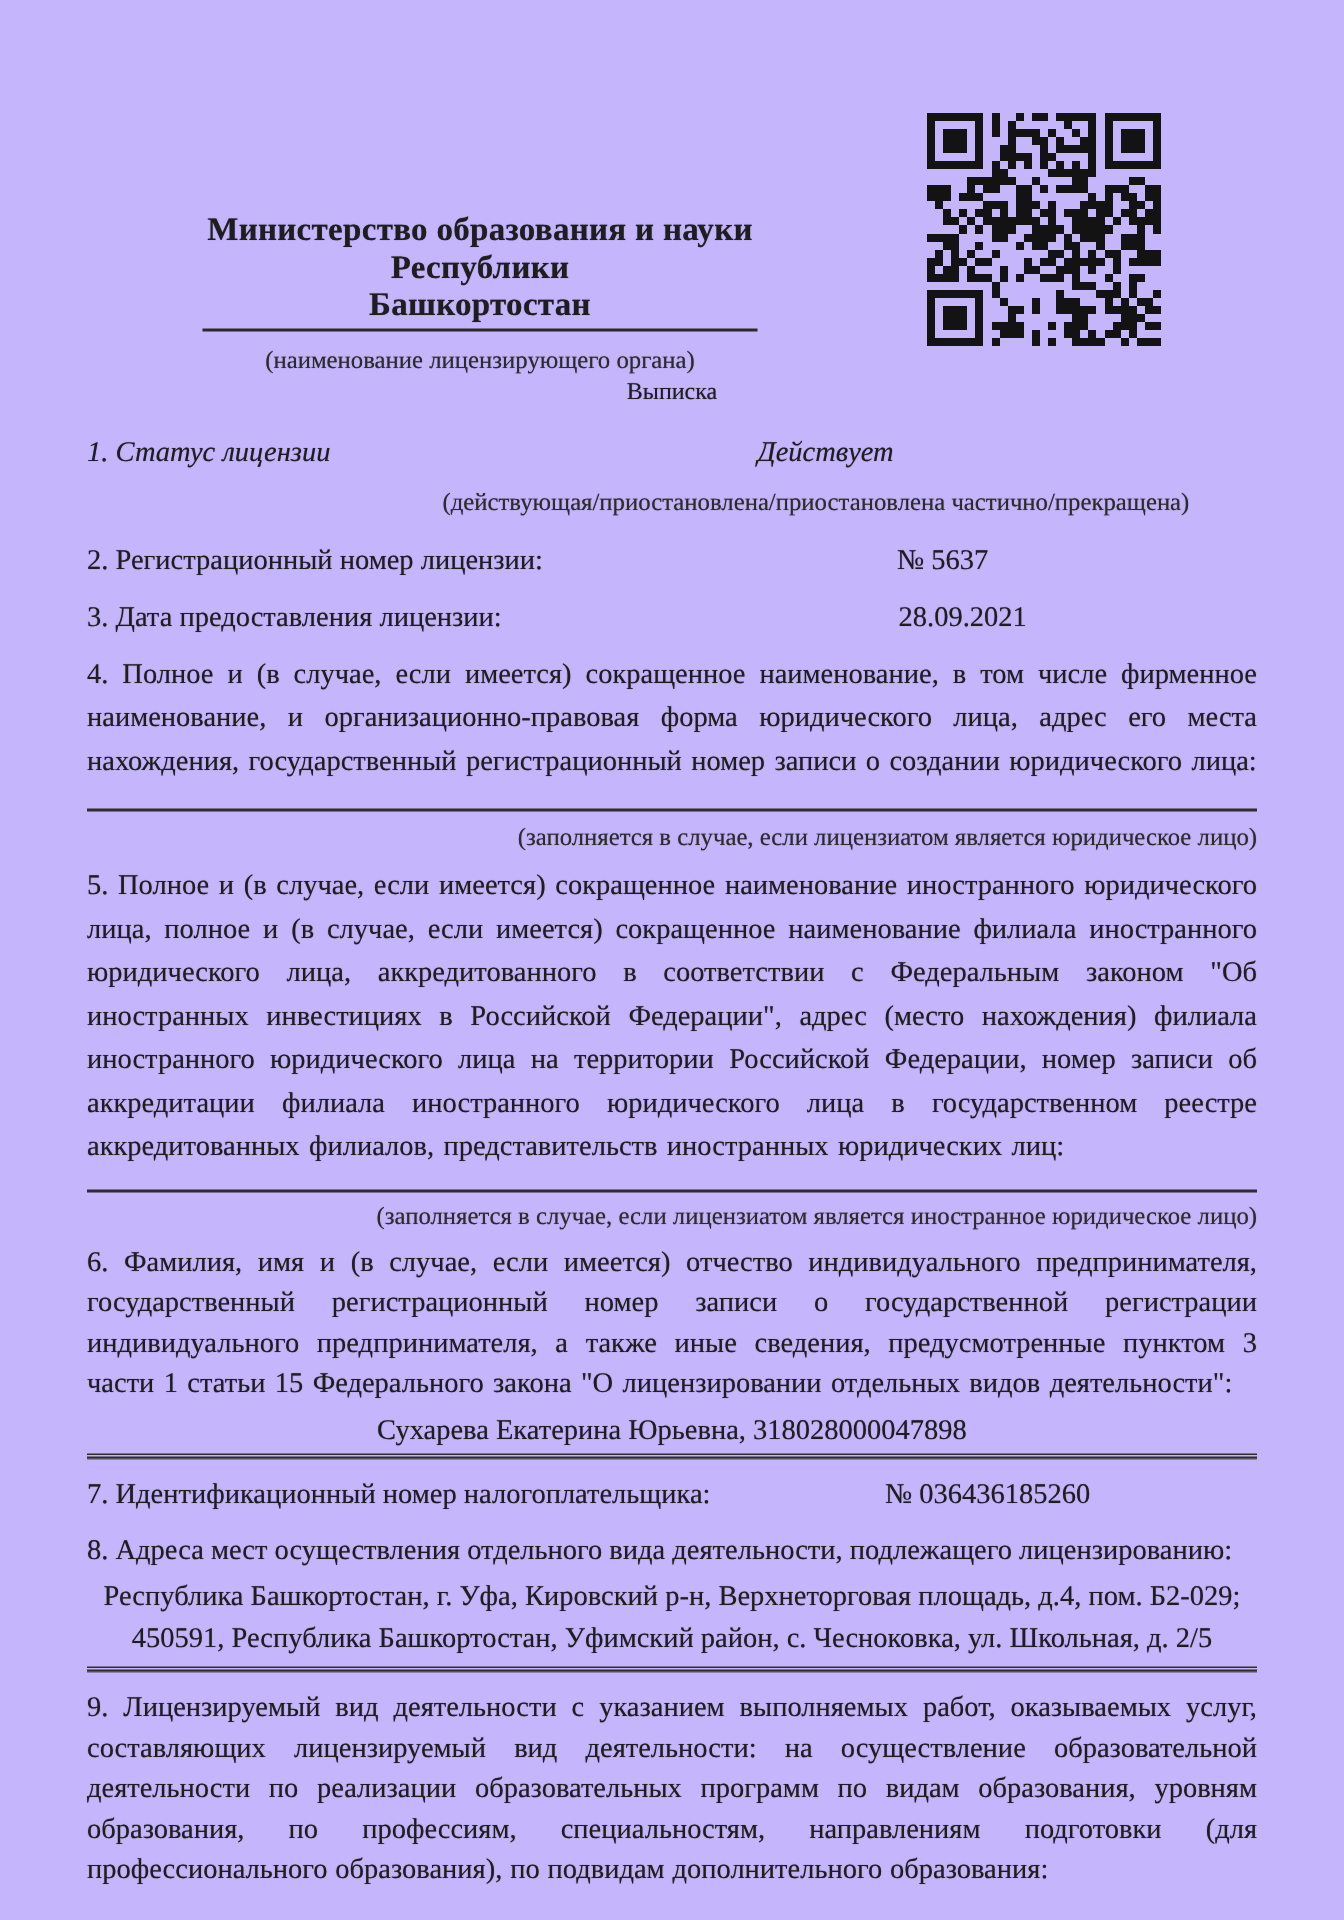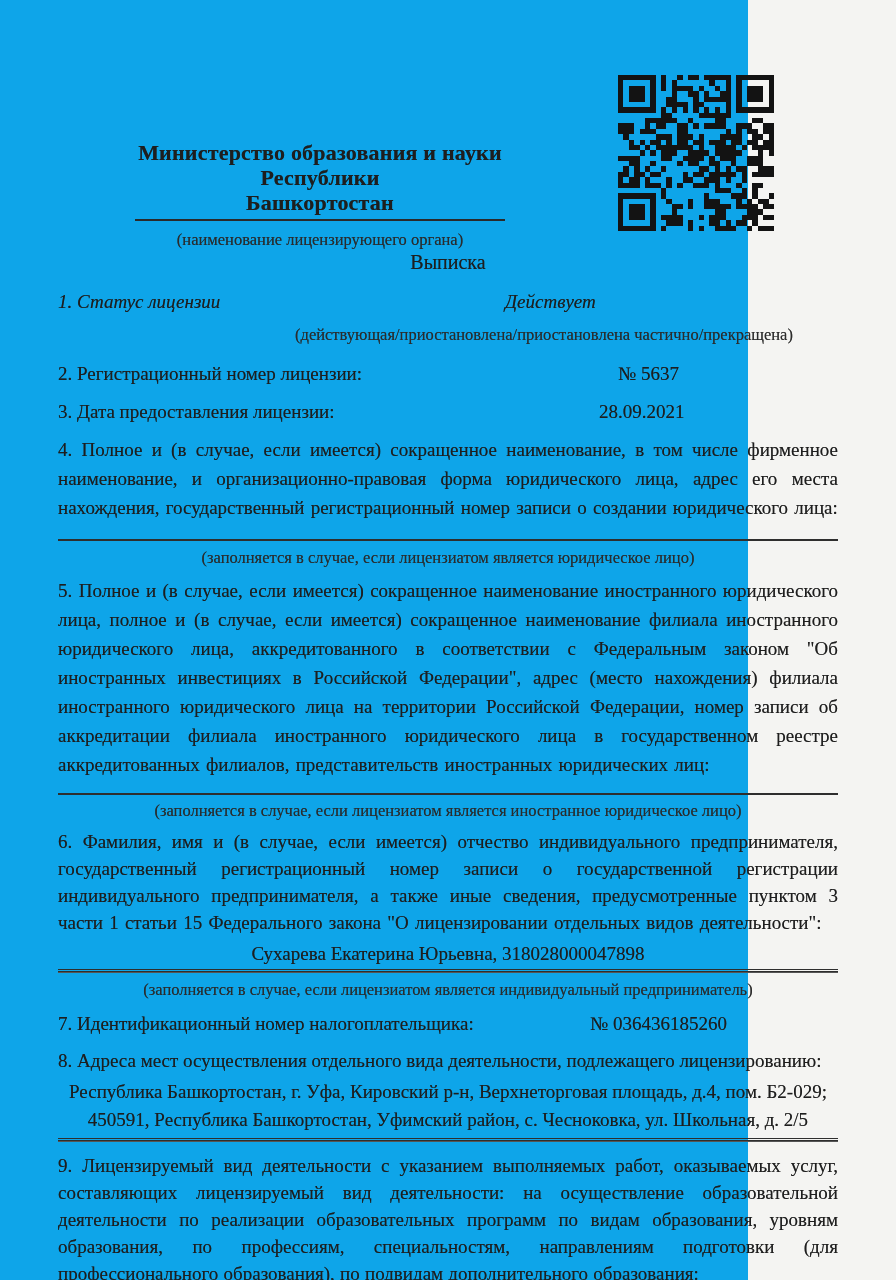--- a/index.html
+++ b/index.html
@@ -1,40 +1,40 @@
 <!DOCTYPE html>
 <html lang="ru"><head>
 <meta charset="utf-8">
 <style>
   html,body{margin:0;padding:0;width:896px;height:1280px;overflow:hidden;}
   body{background:#f4f4f2;}
   .page{
-    position:relative;width:748px;height:1280px;
-    background:#0ea5e9;
+    position:relative;width:896px;height:1280px;
+    background:#c4b5fd;
     font-family:"Liberation Serif","DejaVu Serif",serif;
     color:#1e1e1e;
     text-shadow:0 0 .6px rgba(20,20,20,.55);
   }
   
   .org-block{
     position:absolute;left:100px;top:140px;width:440px;text-align:center;
   }
   .org-name{font-size:22px;font-weight:bold;line-height:25px;letter-spacing:.2px;}
   .org-underline{width:370px;margin:4px auto 0;border-top:2px solid #2a2a2a;}
   .org-caption{margin-top:9px;font-size:16.5px;color:#2c2c2c;}
   .qr{position:absolute;left:618px;top:75px;width:156px;height:156px;}
   .qr svg{display:block;width:156px;height:156px;shape-rendering:crispEdges;fill:#131313;}
   
   .main{position:absolute;left:58px;top:250px;width:780px;font-size:19px;}
   .center{text-align:center;}
-  .doc-title{font-size:20px;line-height:24px;}
+  .doc-title{font-size:16px;line-height:24px;}
   .doc-subtitle{font-size:19.5px;line-height:24px;margin-top:3px;}
   .row{position:relative;margin-top:13px;line-height:23px;height:23px;white-space:nowrap;}
   .row .val{position:absolute;top:0;}
-  .cap{font-size:16.5px;color:#2c2c2c;line-height:20px;}
+  .cap{font-size:16.5px;color:#2c2c2c;line-height:20px;text-align:right;}
   .cap-indent{margin-top:12px;margin-left:237px;width:505px;text-align:left;white-space:nowrap;}
   .para{text-align:justify;line-height:29px;word-spacing:1.5px;}
   .rule{border:0;border-top:2px solid #2e2e2e;margin:0;}
   .rule-thick{border-top:3px double #2e2e2e;border-bottom:1px solid #555;}
   .addr{line-height:28px;}
 </style>
 </head>
 <body>
 
 <div class="page">
@@ -398,40 +398,39 @@
     <div class="doc-title center">Выписка</div>
 
     <div class="row" style="margin-top:16px;font-style:italic;">
       <span>1. Статус лицензии</span>
       <span class="val" style="left:447px;">Действует</span>
     </div>
     <div class="cap cap-indent">(действующая/приостановлена/приостановлена частично/прекращена)</div>
 
     <div class="row" style="margin-top:17px;">
       <span>2. Регистрационный номер лицензии:</span>
-      <span class="val" style="left:560px;">№ 5637</span>
+      <span class="val" style="left:540px;">№ 5637</span>
     </div>
 
     <div class="row" style="margin-top:15px;">
       <span>3. Дата предоставления лицензии:</span>
       <span class="val" style="left:541px;">28.09.2021</span>
     </div>
 
     <div class="para" style="margin-top:12px;">4. Полное и (в случае, если имеется) сокращенное наименование, в том числе фирменное наименование, и организационно-правовая форма юридического лица, адрес его места нахождения, государственный регистрационный номер записи о создании юридического лица:</div>
     <div class="rule" style="margin-top:17px;"></div>
     <div class="cap center" style="margin-top:7px;">(заполняется в случае, если лицензиатом является юридическое лицо)</div>
 
     <div class="para" style="margin-top:8px;">5. Полное и (в случае, если имеется) сокращенное наименование иностранного юридического лица, полное и (в случае, если имеется) сокращенное наименование филиала иностранного юридического лица, аккредитованного в соответствии с Федеральным законом "Об иностранных инвестициях в Российской Федерации", адрес (место нахождения) филиала иностранного юридического лица на территории Российской Федерации, номер записи об аккредитации филиала иностранного юридического лица в государственном реестре аккредитованных филиалов, представительств иностранных юридических лиц:</div>
     <div class="rule" style="margin-top:14px;"></div>
     <div class="cap center" style="margin-top:6px;">(заполняется в случае, если лицензиатом является иностранное юридическое лицо)</div>
 
     <div class="para" style="margin-top:7px;line-height:27px;">6. Фамилия, имя и (в случае, если имеется) отчество индивидуального предпринимателя, государственный регистрационный номер записи о государственной регистрации индивидуального предпринимателя, а также иные сведения, предусмотренные пунктом 3 части 1 статьи 15 Федерального закона "О лицензировании отдельных видов деятельности":</div>
     <div class="center" style="margin-top:6px;line-height:24px;">Сухарева Екатерина Юрьевна, 318028000047898</div>
     <div class="rule rule-thick" style="margin-top:3px;"></div>
-    <div class="cap center" style="margin-top:7px;">(заполняется в случае, если лицензиатом является индивидуальный предприниматель)</div>
 
     <div class="row" style="margin-top:12px;">
       <span>7. Идентификационный номер налогоплательщика:</span>
       <span class="val" style="left:532px;">№ 036436185260</span>
     </div>
 
     <div style="margin-top:14px;line-height:23px;">8. Адреса мест осуществления отдельного вида деятельности, подлежащего лицензированию:</div>
     <div class="addr center" style="margin-top:6px;">Республика Башкортостан, г. Уфа, Кировский р-н, Верхнеторговая площадь, д.4, пом. Б2-029;</div>
     <div class="addr center">450591, Республика Башкортостан, Уфимский район, с. Чесноковка, ул. Школьная, д. 2/5</div>
     <div class="rule rule-thick" style="margin-top:4px;"></div>

